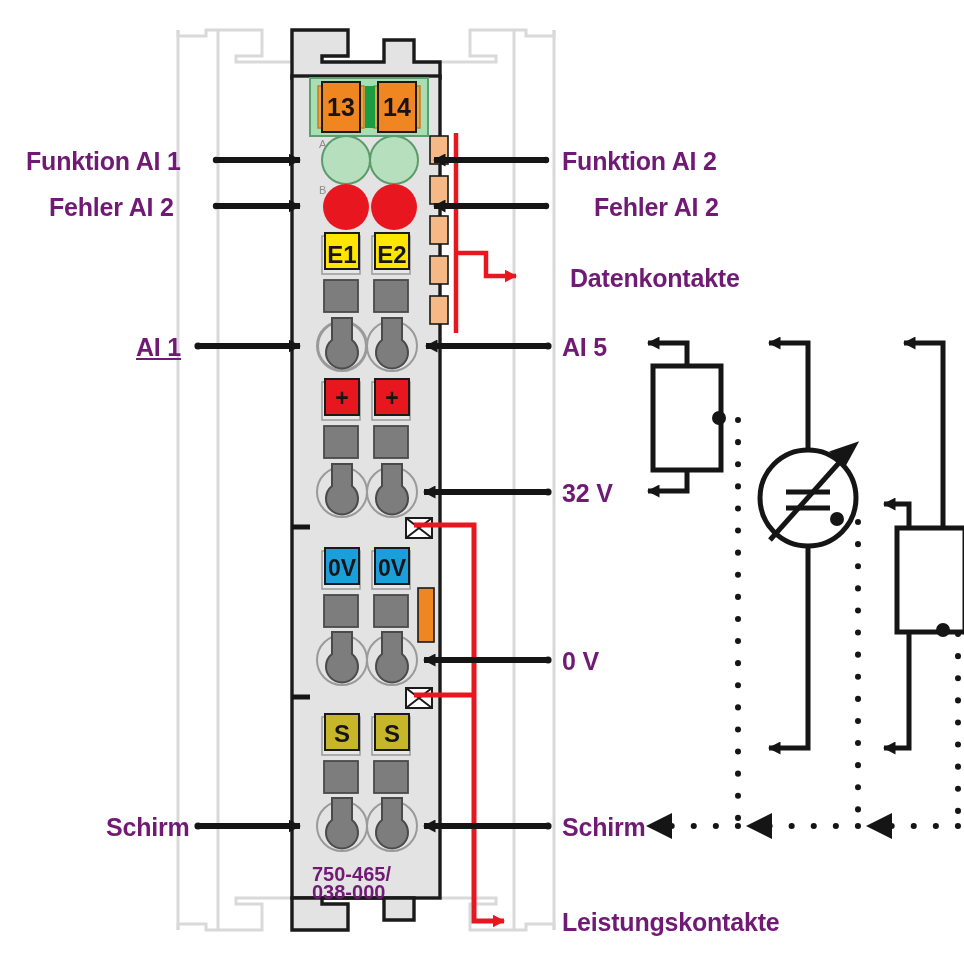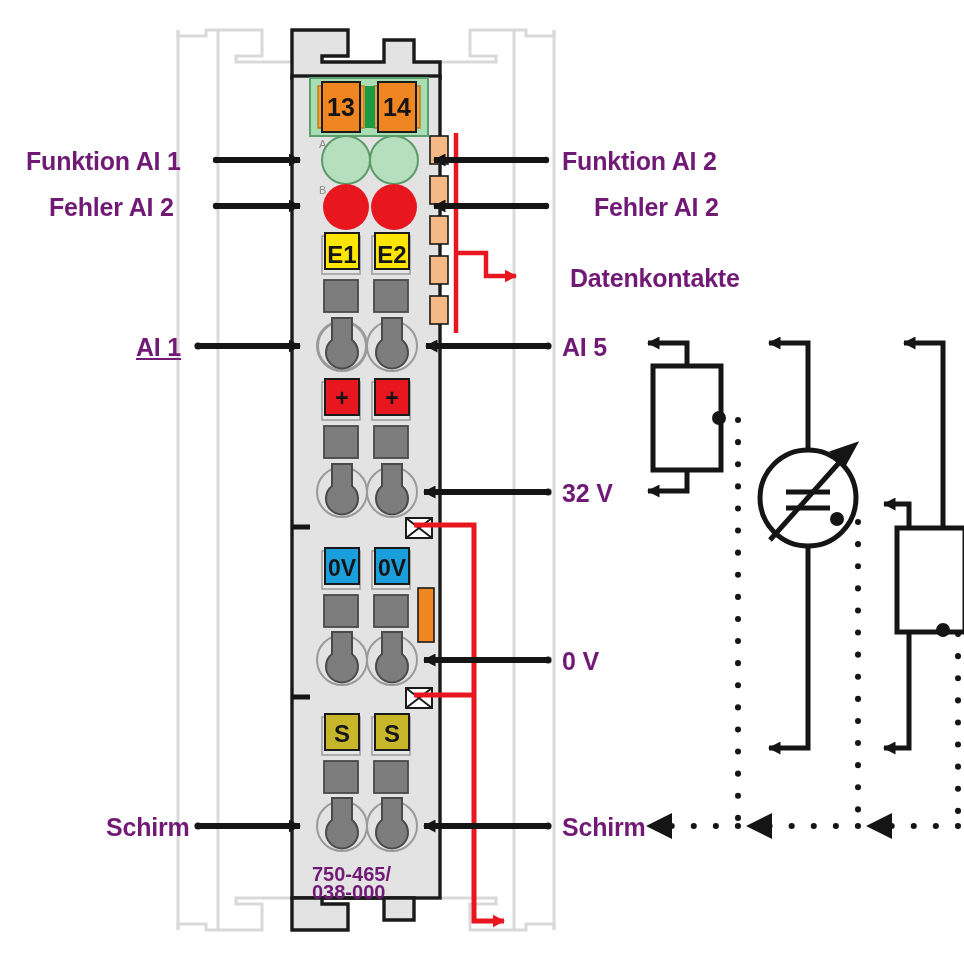--- a/index.html
+++ b/index.html
@@ -261,14 +261,15 @@
   <div class="lbl big" style="left:136px;top:333px;text-decoration:underline;">AI 1</div>
   <div class="lbl big" style="left:106px;top:813px;">Schirm</div>
 
   <div class="lbl big" style="left:562px;top:147px;">Funktion AI 2</div>
   <div class="lbl big" style="left:594px;top:193px;">Fehler AI 2</div>
   <div class="lbl big" style="left:562px;top:264px;margin-left:8px;">Datenkontakte</div>
   <div class="lbl big" style="left:562px;top:333px;">AI 5</div>
   <div class="lbl big" style="left:562px;top:479px;">32 V</div>
   <div class="lbl big" style="left:562px;top:647px;">0 V</div>
   <div class="lbl big" style="left:562px;top:813px;">Schirm</div>
+  <div class="lbl big" style="left:562px;top:908px;">Leistungskontakte</div>
 
 </div>
 
 </body></html>

